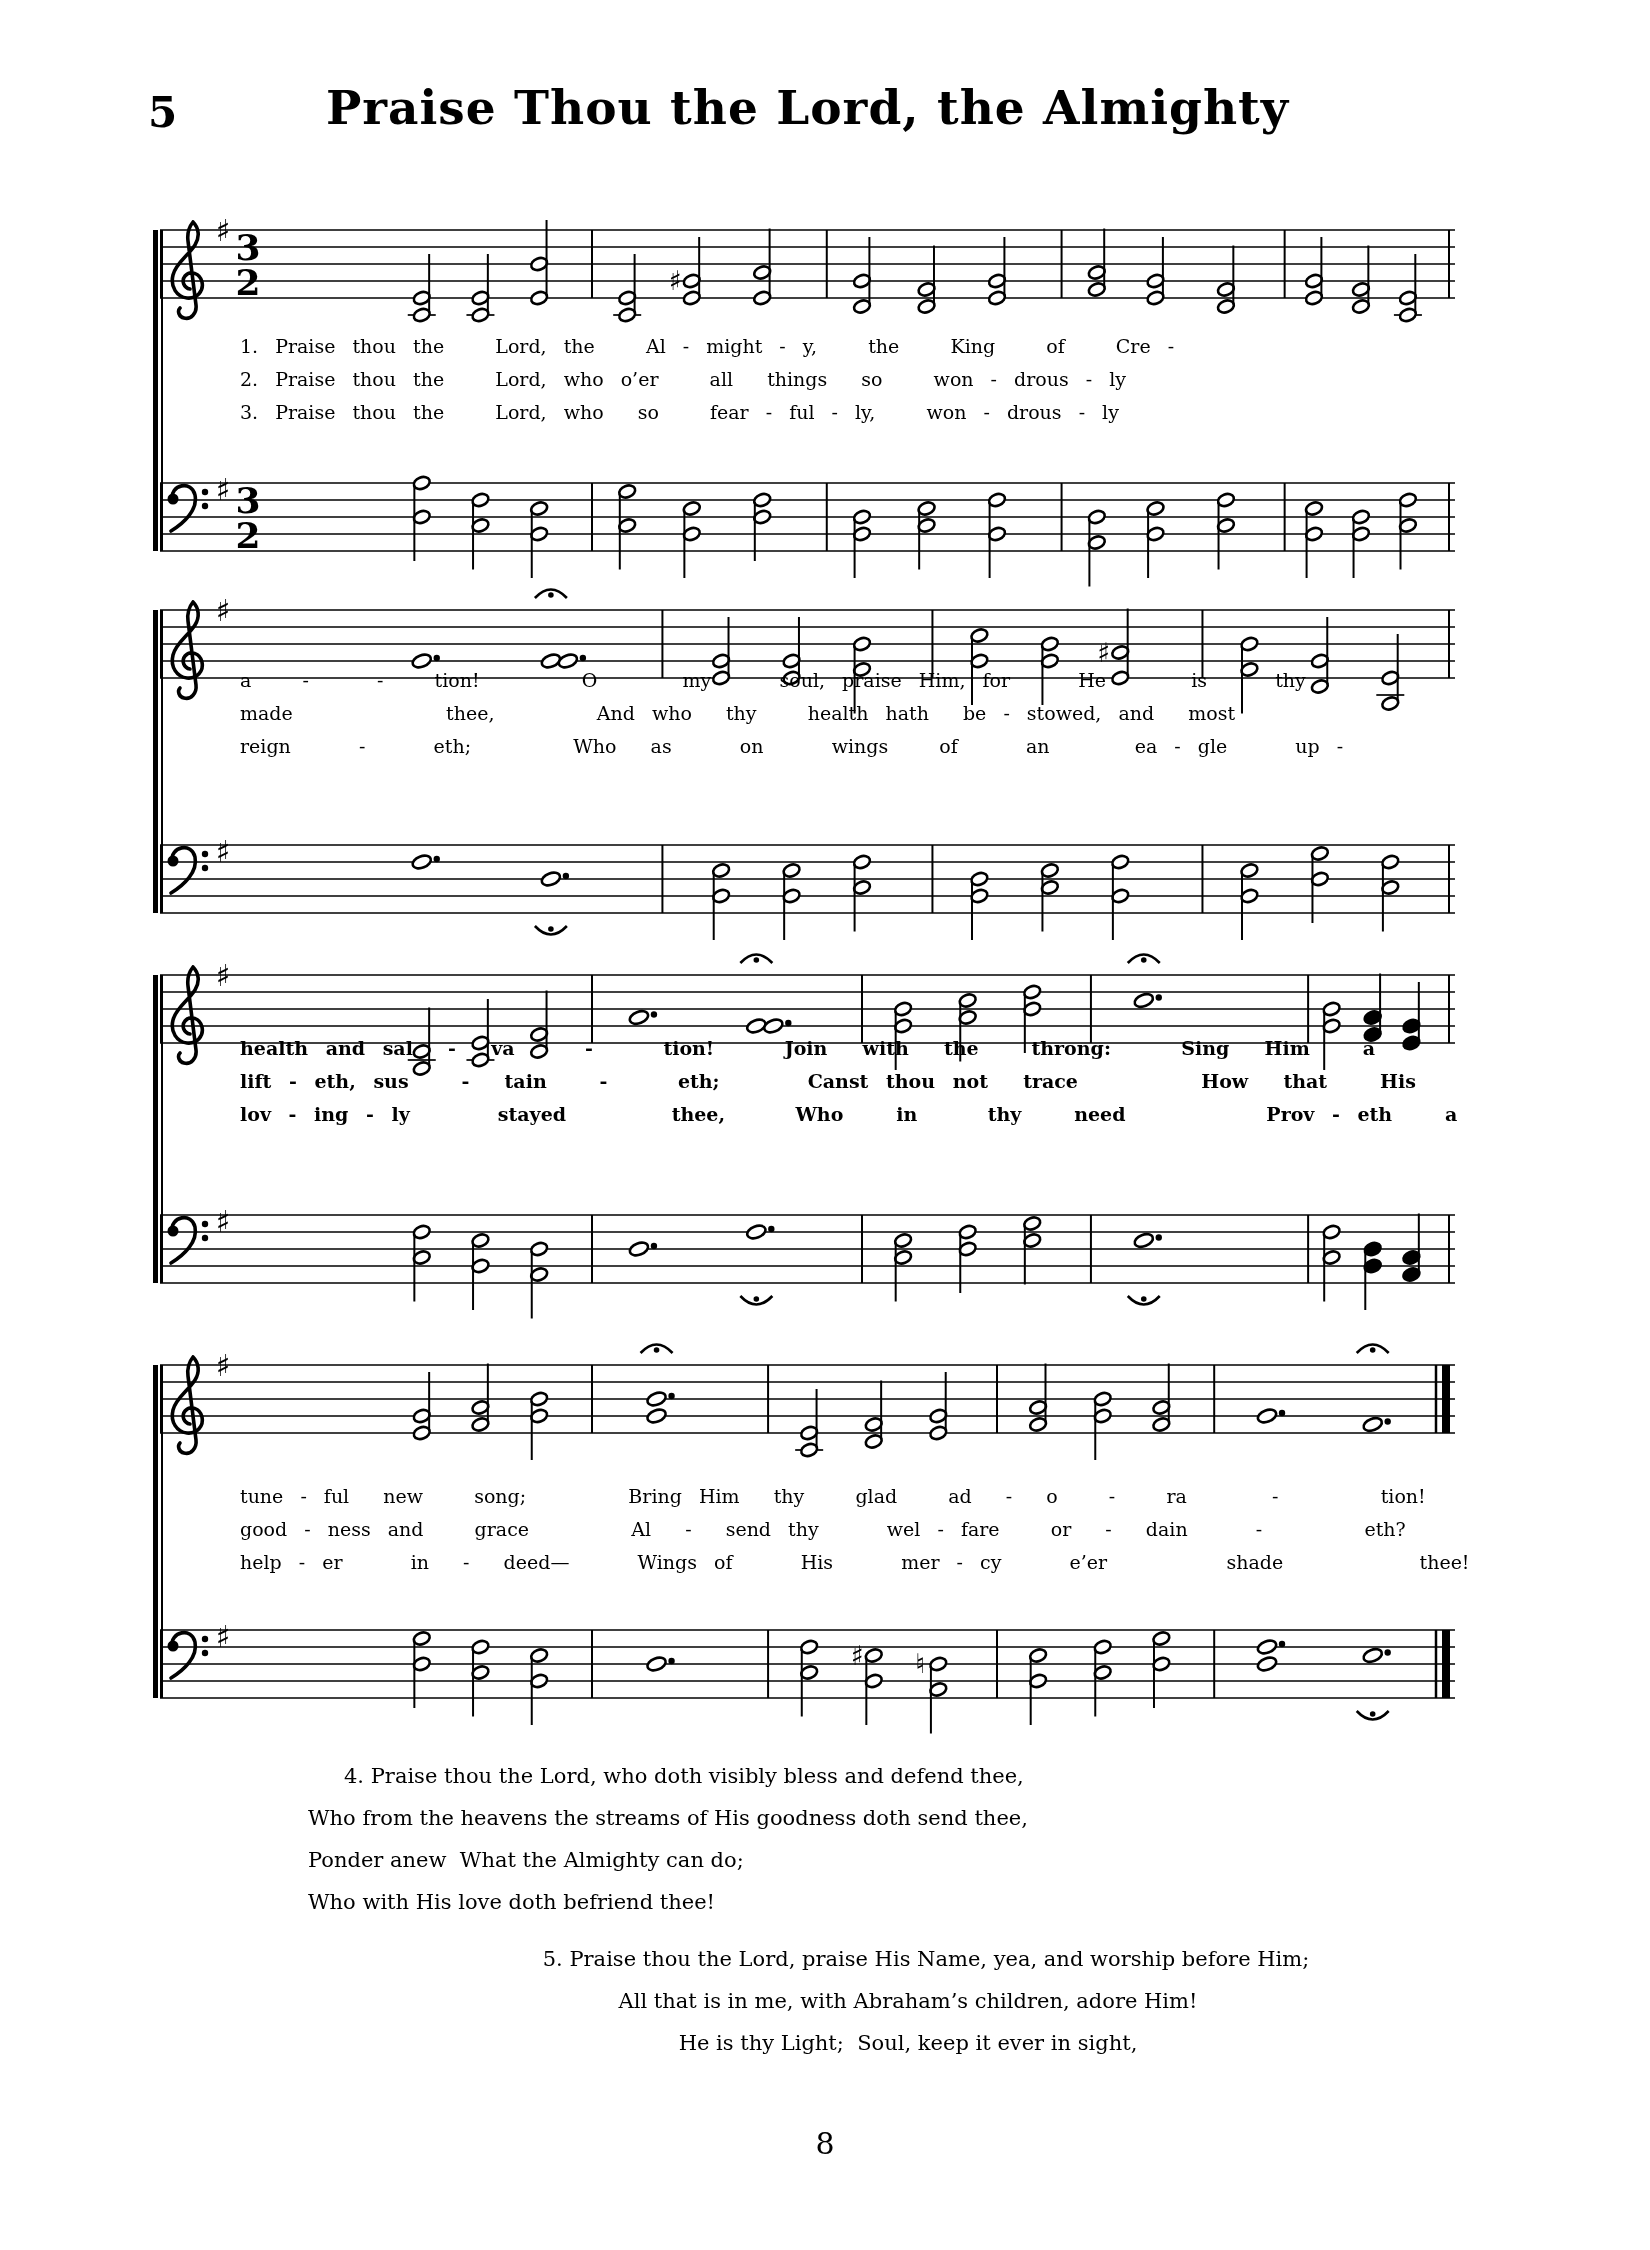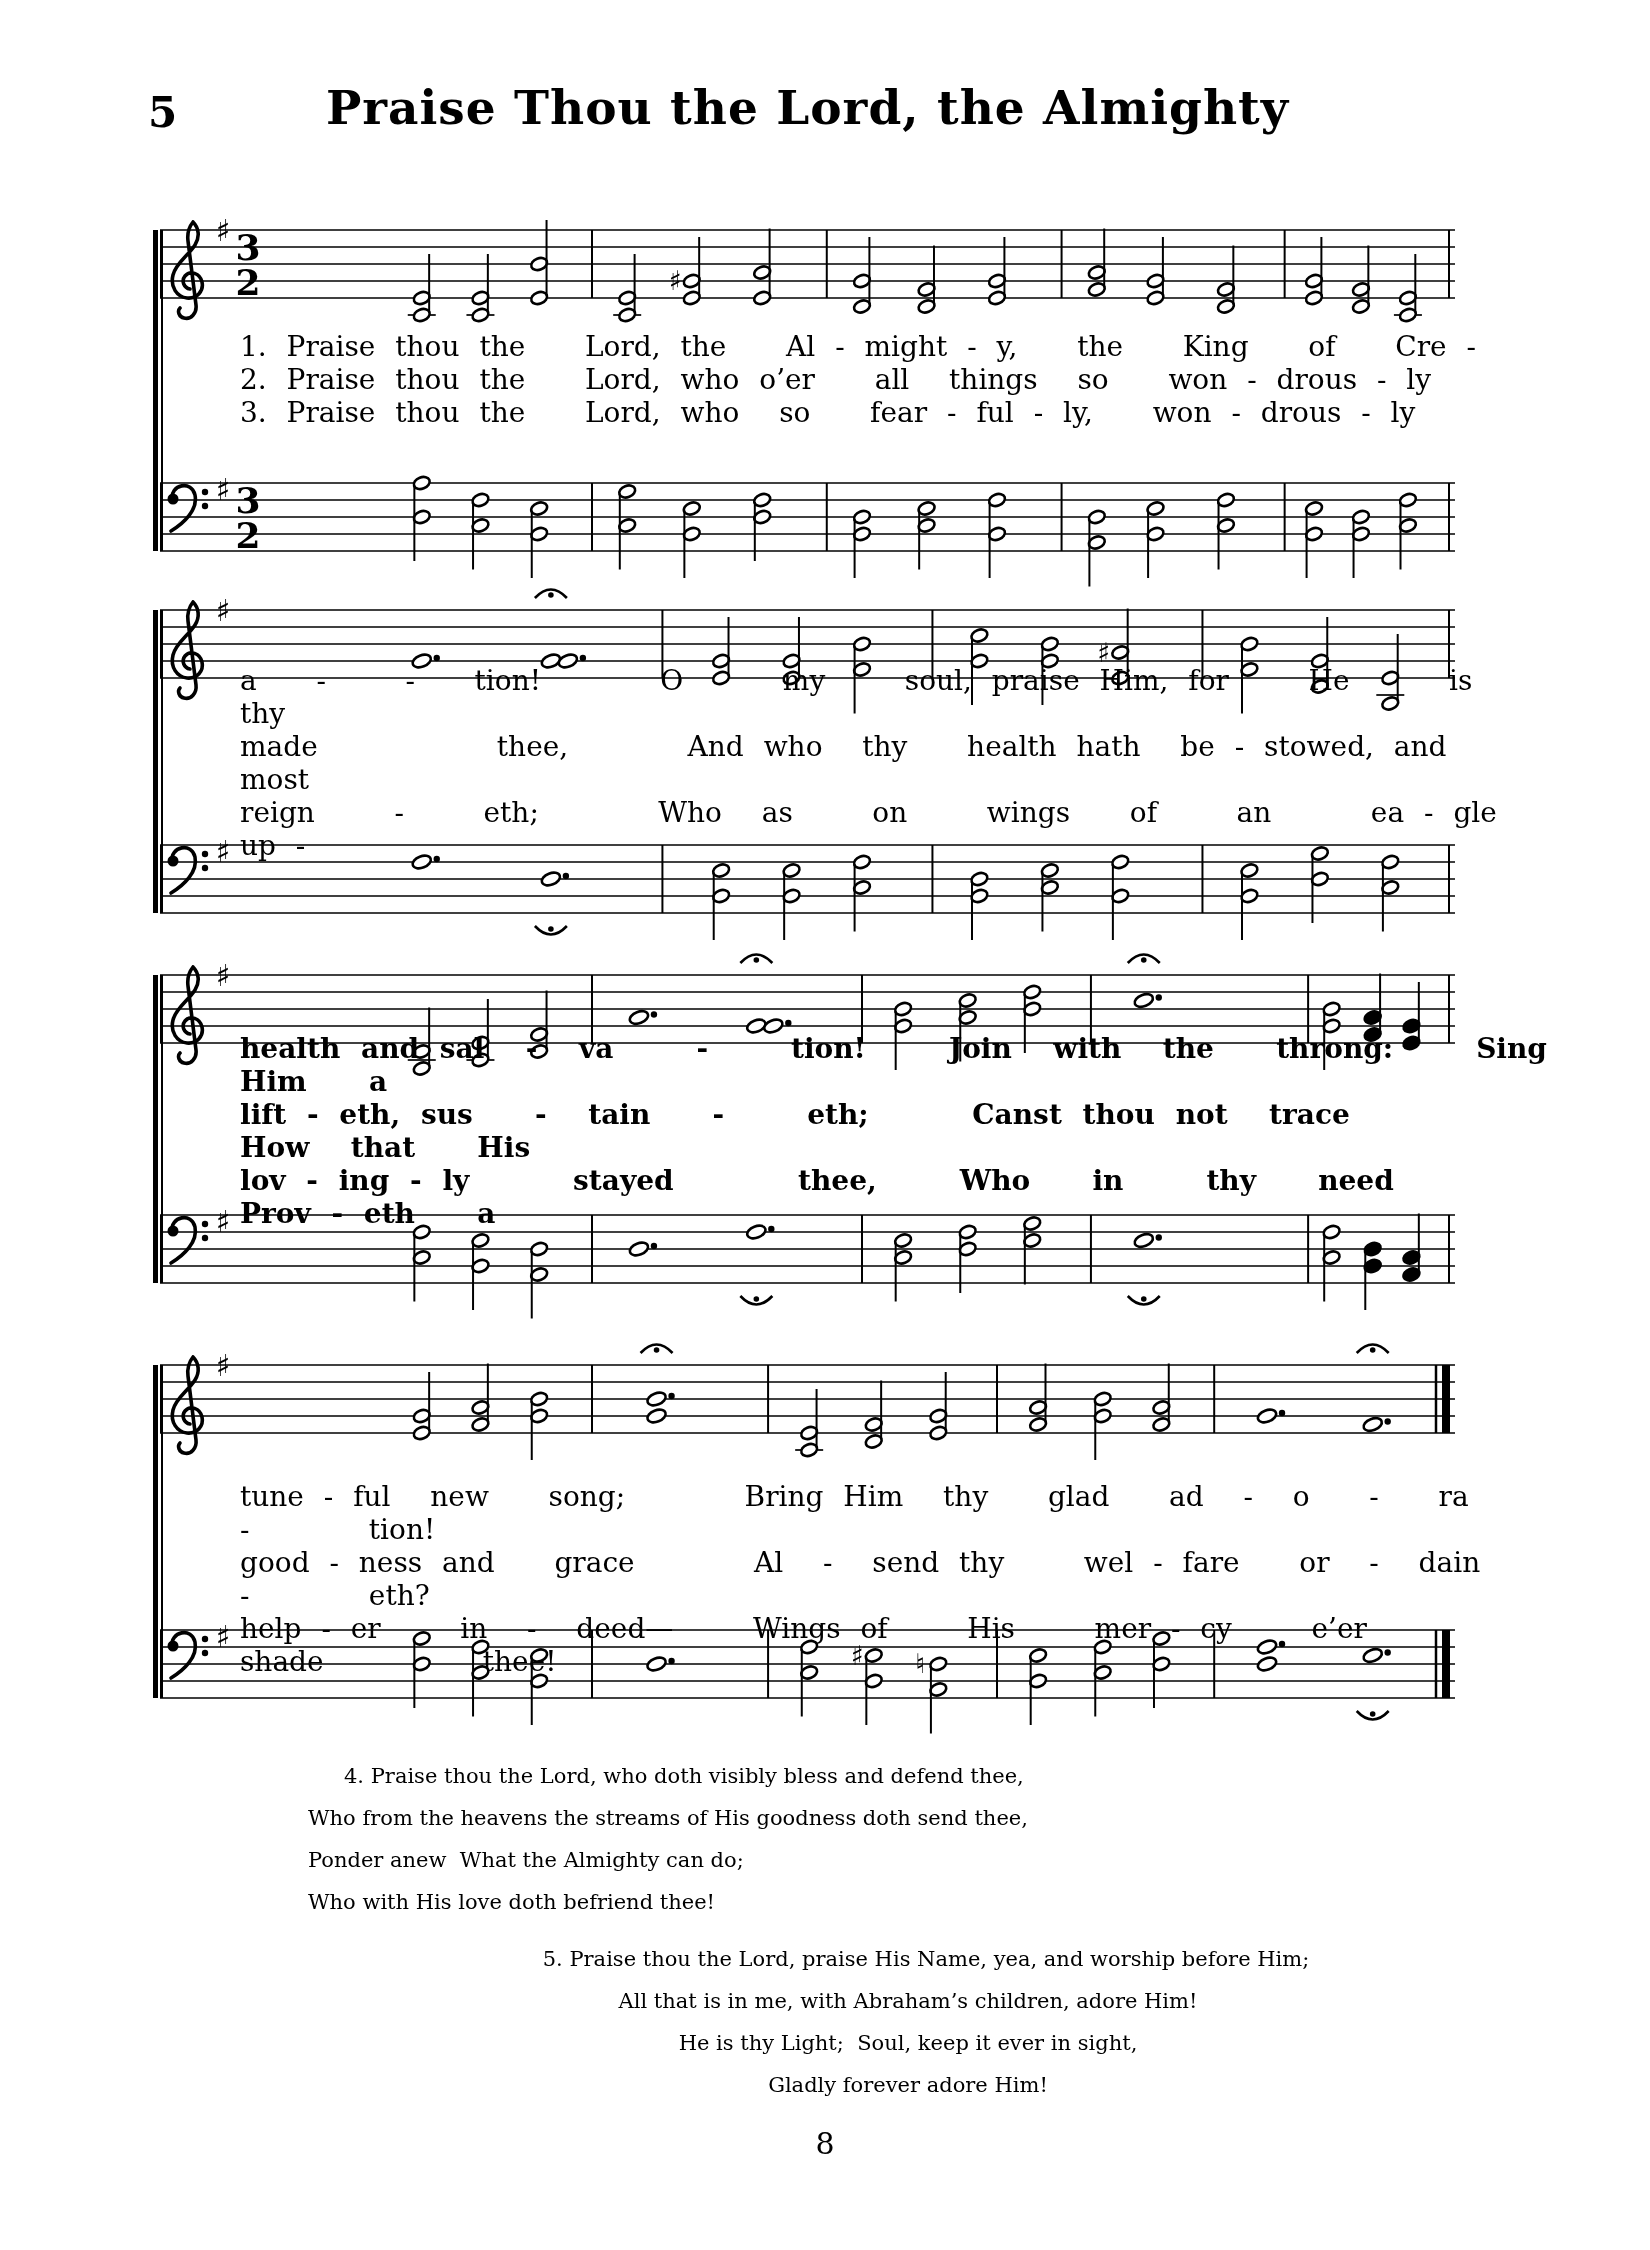--- a/index.html
+++ b/index.html
@@ -8,21 +8,21 @@
     font-family:"DejaVu Serif","Liberation Serif",serif;color:#000;overflow:hidden;
   }
   .hymn-number{position:absolute;left:148px;top:88px;font-size:42px;font-weight:bold;}
   .hymn-title{
     position:absolute;left:160px;top:80px;width:1295px;text-align:center;
     font-size:47px;font-weight:bold;letter-spacing:1px;
     font-family:"DejaVu Serif","Liberation Serif",serif;
   }
   .staff-svg{position:absolute;left:160px;width:1295px;height:150px;overflow:visible;}
   .lyrics-block{position:absolute;left:160px;width:1390px;padding-left:80px;box-sizing:border-box;}
-  .lyric-line{font-size:28px;line-height:33px;word-spacing:11px;white-space:pre-wrap;}
+  .lyric-line{font-size:19px;line-height:33px;word-spacing:11px;white-space:pre-wrap;}
   .system-bar{position:absolute;left:153px;width:5px;background:#000;}
   .system-bar:after{content:"";position:absolute;left:8px;top:0;bottom:0;width:2px;background:#000;}
   .verse-block{position:absolute;left:308px;width:1200px;}
   .verse-line{font-size:21px;line-height:42px;white-space:pre-wrap;}
   .verse-line:first-child{text-indent:36px;}
   .page-number{position:absolute;left:0;top:2126px;width:1650px;text-align:center;font-size:30px;}
 </style>
 </head>
 <body>
 
@@ -732,17 +732,16 @@
   <div class="verse-block" style="top:1755px;">
     <div class="verse-line">4. Praise thou the Lord, who doth visibly bless and defend thee,</div>
     <div class="verse-line">Who from the heavens the streams of His goodness doth send thee,</div>
     <div class="verse-line">Ponder anew  What the Almighty can do;</div>
     <div class="verse-line">Who with His love doth befriend thee!</div>
   </div>
   <div class="verse-block" style="top:1938px;text-align:center;">
     <div class="verse-line">5. Praise thou the Lord, praise His Name, yea, and worship before Him;</div>
     <div class="verse-line">All that is in me, with Abraham’s children, adore Him!</div>
     <div class="verse-line">He is thy Light;  Soul, keep it ever in sight,</div>
-    <div class="verse-line">Gladly forever adore Him!</div>
   </div>
 
   <div class="page-number">8</div>
 </div>
 
 </body></html>

